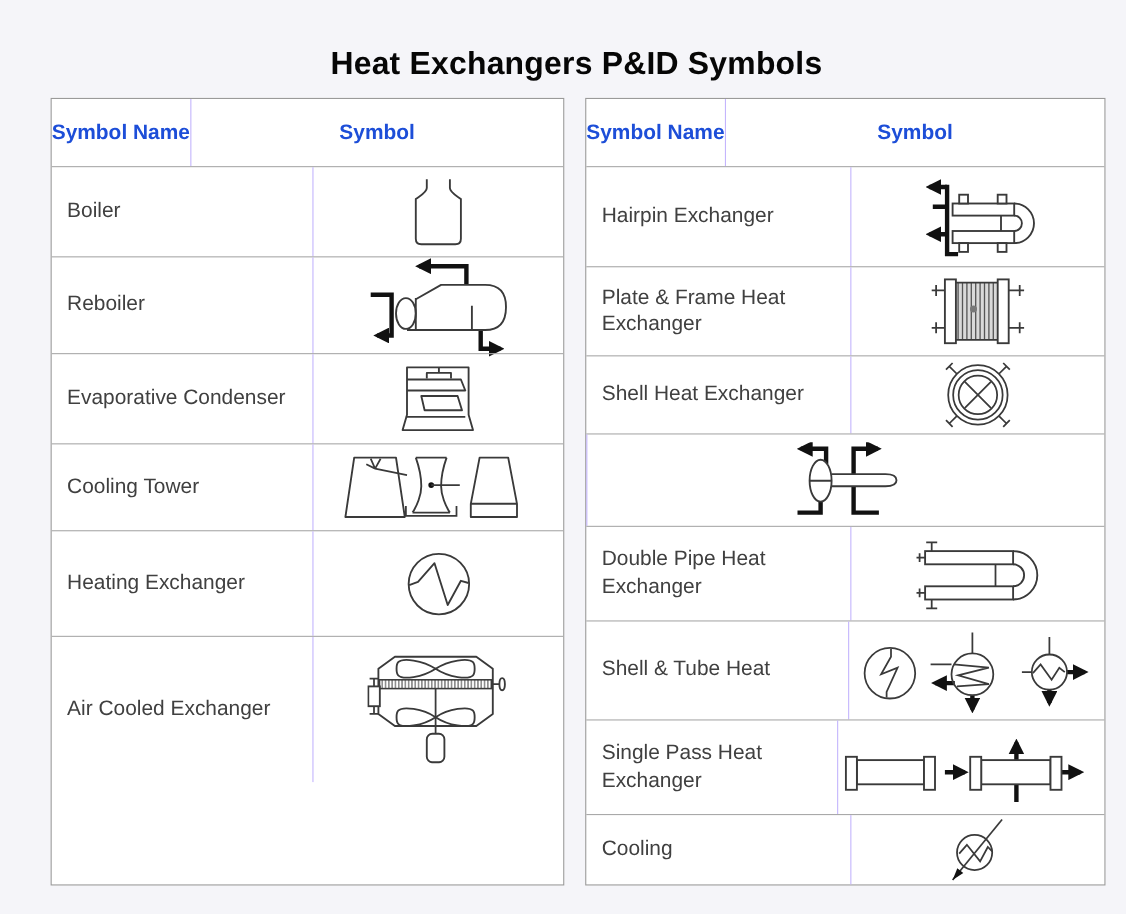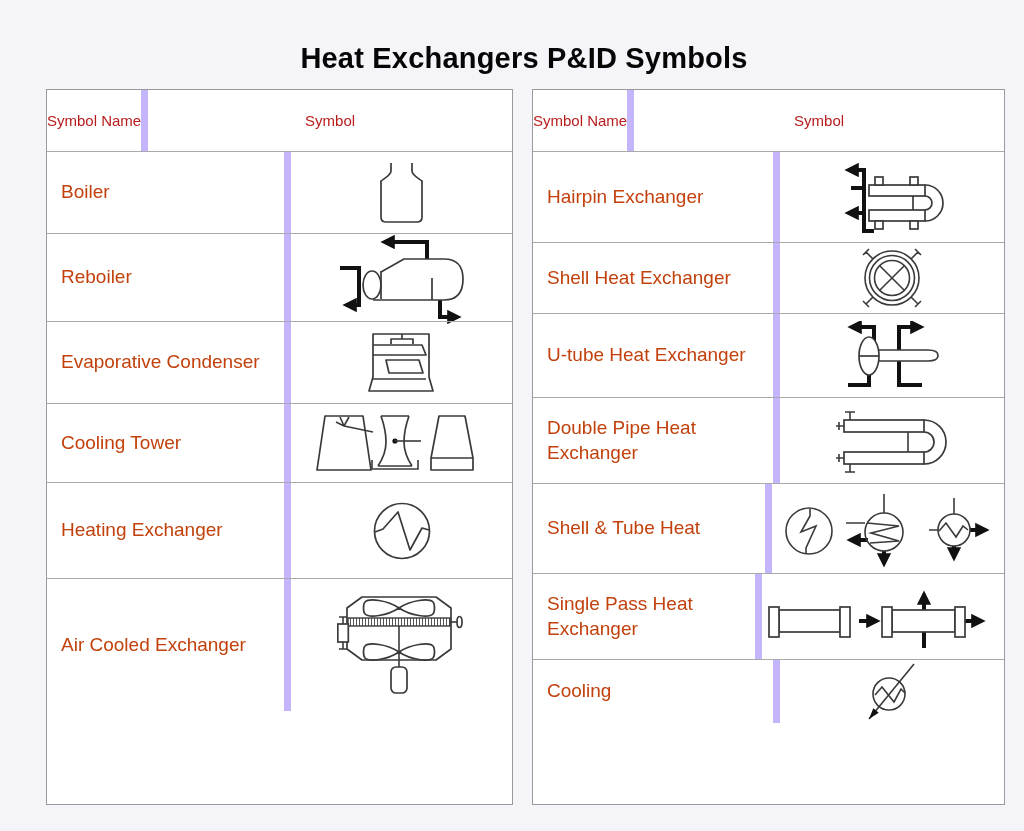--- a/index.html
+++ b/index.html
@@ -7,23 +7,23 @@
         font-family:"Liberation Sans", sans-serif;}
   #title{position:absolute;top:42px;left:12px;width:1024px;text-align:center;
          font-size:29px;font-weight:700;color:#060606;letter-spacing:.2px}
   .tbl{position:absolute;top:89px;background:#fff;border:1px solid #9a9a9a;
        display:flex;flex-direction:column}
   #tbl-left{left:46px;width:465px;height:714px}
   #tbl-right{left:532px;width:471px;height:714px}
   .row{display:flex;box-sizing:border-box;border-top:1px solid #a9a9a9;flex:0 0 auto}
   .row:first-child{border-top:none}
   .cell{box-sizing:border-box;display:flex;align-items:center}
-  .cell.name{width:51%;padding:0 12px 0 14px;font-size:19px;color:#c2410c;line-height:1.28}
-  .cell.sym{flex:1;border-left:7px solid #c4b5fd;justify-content:center}
-  .row.head .cell{justify-content:center;font-weight:400;font-size:15px;color:#b91c1c;padding:0}
+  .cell.name{width:51%;padding:0 12px 0 14px;font-size:19px;color:#404040;line-height:1.28}
+  .cell.sym{flex:1;border-left:1px solid #c4b5fd;justify-content:center}
+  .row.head .cell{justify-content:center;font-weight:700;font-size:19px;color:#1d4ed8;padding:0}
   svg{display:block}
   .t{fill:none;stroke:#3a3a3a;stroke-width:1.7;stroke-linejoin:round}
   .tr{fill:none;stroke:#3a3a3a;stroke-width:1.6}
   .b{fill:none;stroke:#111;stroke-width:4;stroke-linecap:butt;stroke-linejoin:miter}
   .fw{fill:#fff;stroke:#3a3a3a;stroke-width:1.7}
   .fk{fill:#111;stroke:none}
 </style>
 </head>
 <body>
 
@@ -150,36 +150,49 @@
           <rect class="fw" x="33" y="55" width="56" height="11"></rect>
           <rect class="fw" x="39" y="22" width="8" height="8"></rect>
           <rect class="fw" x="74" y="22" width="8" height="8"></rect>
           <rect class="fw" x="39" y="66" width="8" height="8"></rect>
           <rect class="fw" x="74" y="66" width="8" height="8"></rect>
           <path class="t" d="M77,41 V55"></path>
         </svg>
       </div>
     </div>
 
+    <div class="row" style="height:81px">
+      <div class="cell name">Plate &amp; Frame Heat Exchanger</div>
+      <div class="cell sym">
+        <svg width="92" height="66" viewBox="0 0 92 66">
+          <rect x="26" y="7" width="38" height="52" fill="#d9d9d9" stroke="none"></rect>
+          <path d="M28,7 V59 M32,7 V59 M36,7 V59 M40,7 V59 M44,7 V59 M48,7 V59 M52,7 V59 M56,7 V59 M60,7 V59" stroke="#555" stroke-width="1.2" fill="none"></path>
+          <circle cx="42" cy="31" r="3.2" fill="#787878"></circle>
+          <path class="tr" d="M26,7 H64 M26,59 H64"></path>
+          <rect class="fw" x="16" y="4" width="10" height="58"></rect>
+          <rect class="fw" x="64" y="4" width="10" height="58"></rect>
+          <path class="tr" d="M4,14 H16 M8,9 V19 M4,48 H16 M8,43 V53 M74,14 H88 M84,9 V19 M74,48 H88 M84,43 V53"></path>
+        </svg>
+      </div>
+    </div>
 
     <div class="row" style="height:71px">
       <div class="cell name">Shell Heat Exchanger</div>
       <div class="cell sym">
         <svg width="78" height="78" viewBox="0 0 78 78">
           <circle class="tr" cx="39" cy="39" r="27"></circle>
           <circle class="tr" cx="39" cy="39" r="22.5"></circle>
           <circle class="tr" cx="39" cy="39" r="17.5"></circle>
           <path class="tr" d="M27,27 L51,51 M27,51 L51,27"></path>
           <path class="tr" d="M58,20 L65,13 M62,10 L68,16 M20,20 L13,13 M10,16 L16,10 M58,58 L65,65 M62,68 L68,62 M20,58 L13,65 M10,62 L16,68"></path>
         </svg>
       </div>
     </div>
 
     <div class="row" style="height:84px">
-      <div class="cell name">U-tube Heat Exchanger</div>
       <div class="cell sym">
         <svg width="102" height="70" viewBox="0 0 102 70">
           <path class="b" d="M33,20 V6 H10" marker-end="url(#ah)"></path>
           <path class="b" d="M58,29 V6 H80" marker-end="url(#ah)"></path>
           <path class="b" d="M28,54 V64 H7"></path>
           <path class="b" d="M58,40 V64 H81"></path>
           <path class="t" d="M38,29 H87 Q97,29 97,34.5 Q97,40 87,40 H38"></path>
           <ellipse class="fw" cx="28" cy="35" rx="10" ry="19"></ellipse>
           <path class="t" d="M18,35 H38"></path>
         </svg>

